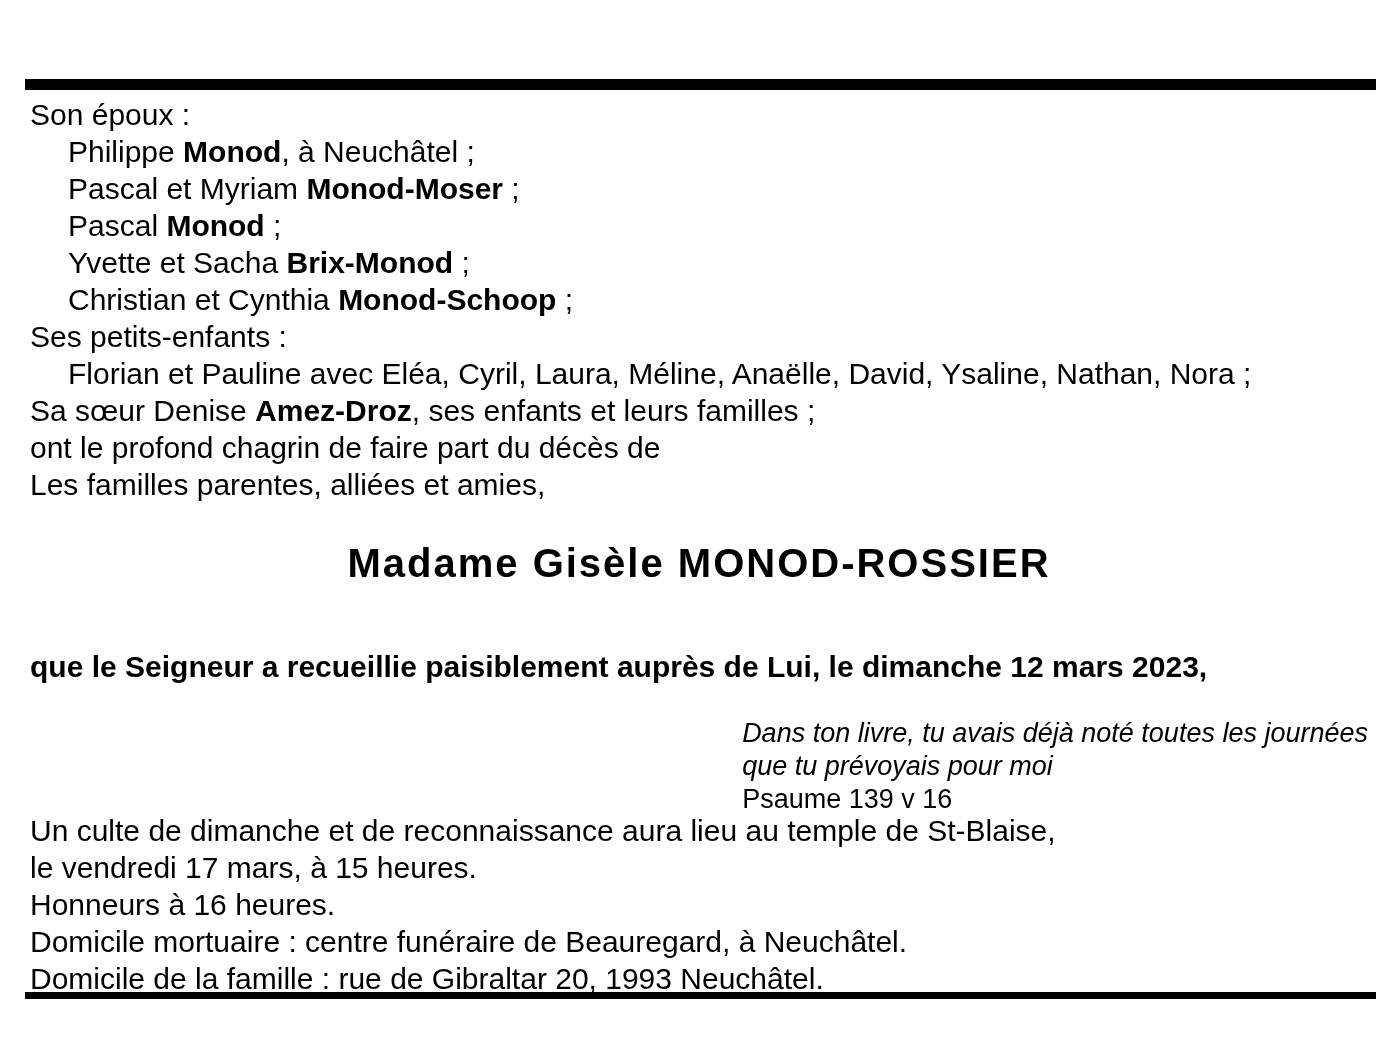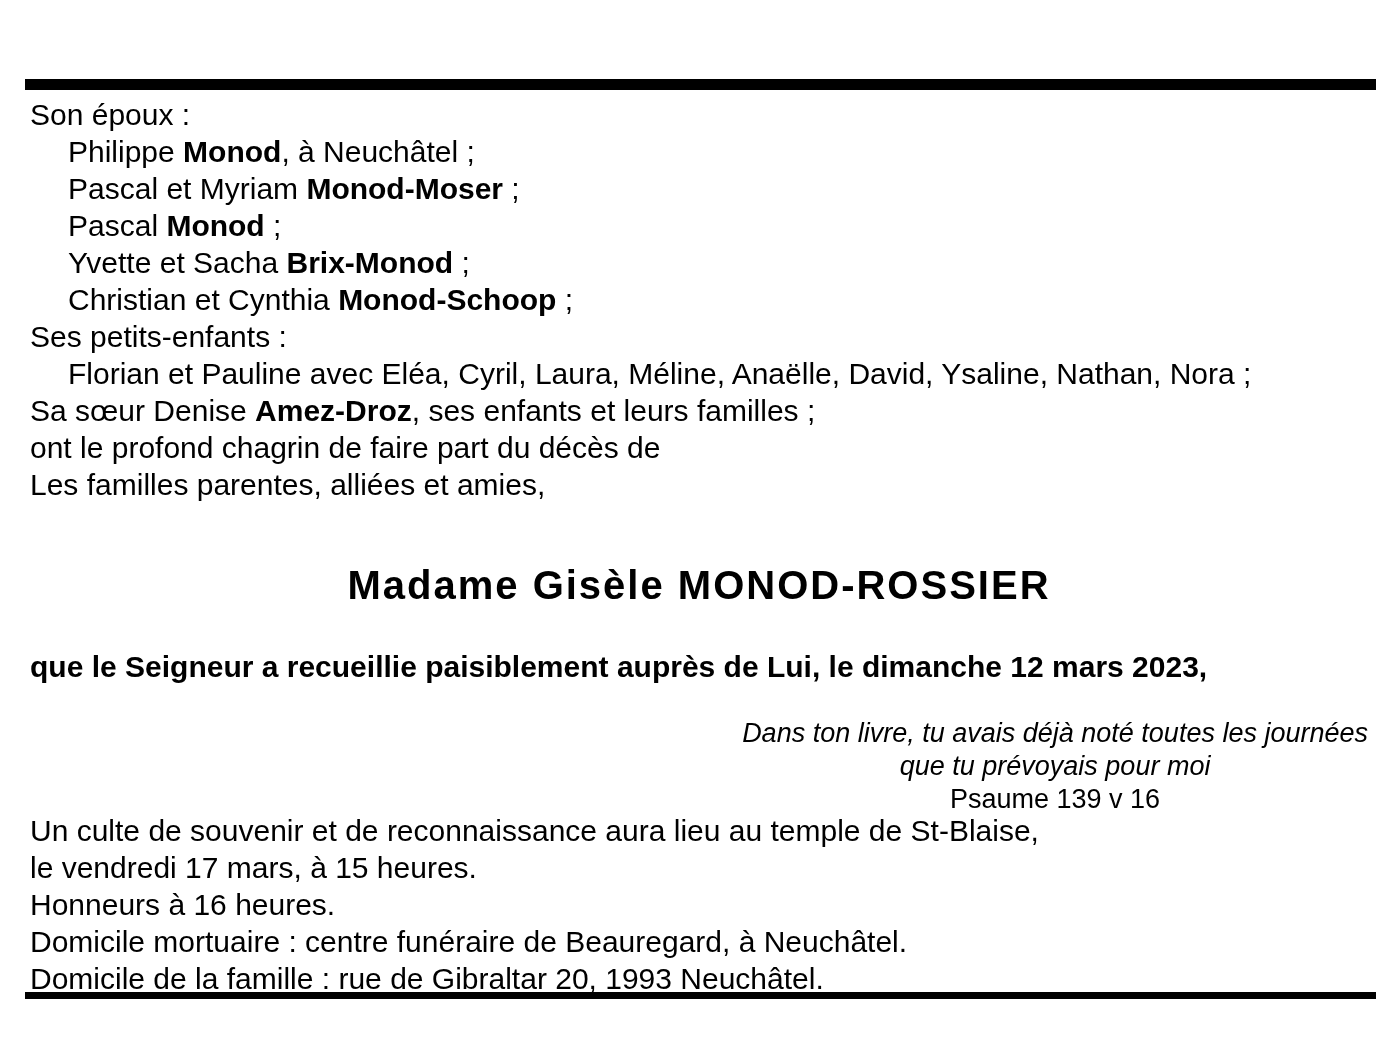--- a/index.html
+++ b/index.html
@@ -34,39 +34,39 @@
     white-space: nowrap;
   }
   .block .line { white-space: nowrap; }
   .block .line.indent { padding-left: 38px; }
   .bold { font-weight: bold; }
 
   .family-block { top: 79px; }
 
   .title {
     position: absolute;
-    top: 548px;
+    top: 526px;
     left: 0;
     width: 100%;
     margin: 0;
     text-align: center;
     font-size: 40px;
     line-height: 40px;
     font-weight: bold;
     letter-spacing: 2px;
     white-space: nowrap;
   }
 
   .announcement-block { top: 631px; font-weight: bold; }
 
   .quote {
     position: absolute;
     top: 700px;
     right: 30px;
-    text-align: center;
+    text-align: left;
     font-size: 27px;
     line-height: 33px;
     white-space: nowrap;
   }
   .quote .italic { font-style: italic; }
 
   .details-block { top: 795px; }
 </style>
 </head>
 <body>
@@ -95,21 +95,21 @@
       <div class="line"><span>que le Seigneur a recueillie paisiblement auprès de Lui, le dimanche 12 mars 2023,</span></div>
     </div>
 
   <div class="quote">
     <div class="italic">Dans ton livre, tu avais déjà noté toutes les journées</div>
     <div class="italic">que tu prévoyais pour moi</div>
     <div>Psaume 139 v 16</div>
   </div>
 
   <div class="block details-block">
-      <div class="line"><span>Un culte de souvenir et de reconnaissance aura lieu au temple de St-Blaise,</span></div>
+      <div class="line"><span>Un culte de dimanche et de reconnaissance aura lieu au temple de St-Blaise,</span></div>
       <div class="line"><span>le vendredi 17 mars, à 15 heures.</span></div>
       <div class="line"><span>Honneurs à 16 heures.</span></div>
       <div class="line"><span>Domicile mortuaire : centre funéraire de Beauregard, à Neuchâtel.</span></div>
       <div class="line"><span>Domicile de la famille : rue de Gibraltar 20, 1993 Neuchâtel.</span></div>
     </div>
 
   <div class="rule rule-bottom"></div>
 
 </div>
 

